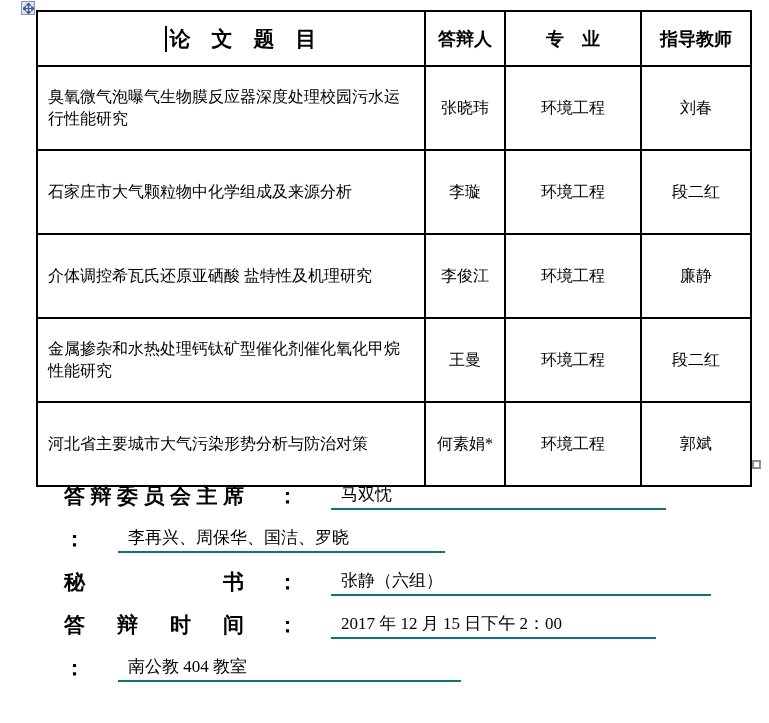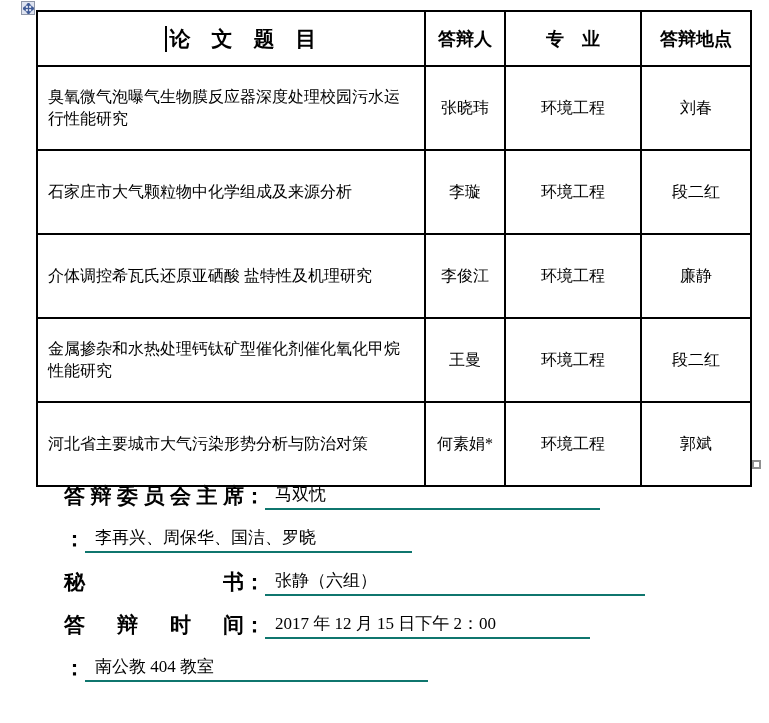--- a/index.html
+++ b/index.html
@@ -38,21 +38,21 @@
   td.c-center{font-size:16px;text-align:center;padding:0 2px;}
 
   
   .resize-handle{
     position:absolute;left:752px;top:460px;width:9px;height:9px;
     border:2px solid #8f8f8f;background:#fff;box-sizing:border-box;
   }
 
   
   .footer{position:absolute;left:64px;top:467px;width:660px;}
-  .f-line{height:43px;display:flex;align-items:flex-end;}
+  .f-line{height:43px;display:flex;align-items:flex-end;gap:33px;}
   .f-label{
     display:inline-block;width:180px;font-weight:bold;font-size:21px;
     text-align:justify;text-align-last:justify;line-height:1.1;
     white-space:nowrap;padding-bottom:2px;
   }
   .f-colon{font-weight:bold;font-size:21px;line-height:1.1;padding-bottom:2px;}
   .f-value{
     font-size:17px;line-height:1.2;border-bottom:2px solid #0f766e;
     padding:0 0 3px 10px;white-space:nowrap;box-sizing:border-box;
   }
@@ -86,21 +86,21 @@
   <tbody>
     <tr class="hdr">
       <th class="h-title">
         <div class="h-wrap">
           <span class="cursor"></span>
           <span>论　文　题　目</span>
         </div>
       </th>
       <th class="h-small">答辩人</th>
       <th class="h-small">专　业</th>
-      <th class="h-small">答辩地点</th>
+      <th class="h-small">指导教师</th>
     </tr>
 
     <tr class="row">
       <td class="c-title">臭氧微气泡曝气生物膜反应器深度处理校园污水运行性能研究</td>
       <td class="c-center">张晓玮</td>
       <td class="c-center">环境工程</td>
       <td class="c-center">刘春</td>
     </tr>
     <tr class="row">
       <td class="c-title">石家庄市大气颗粒物中化学组成及来源分析</td>

